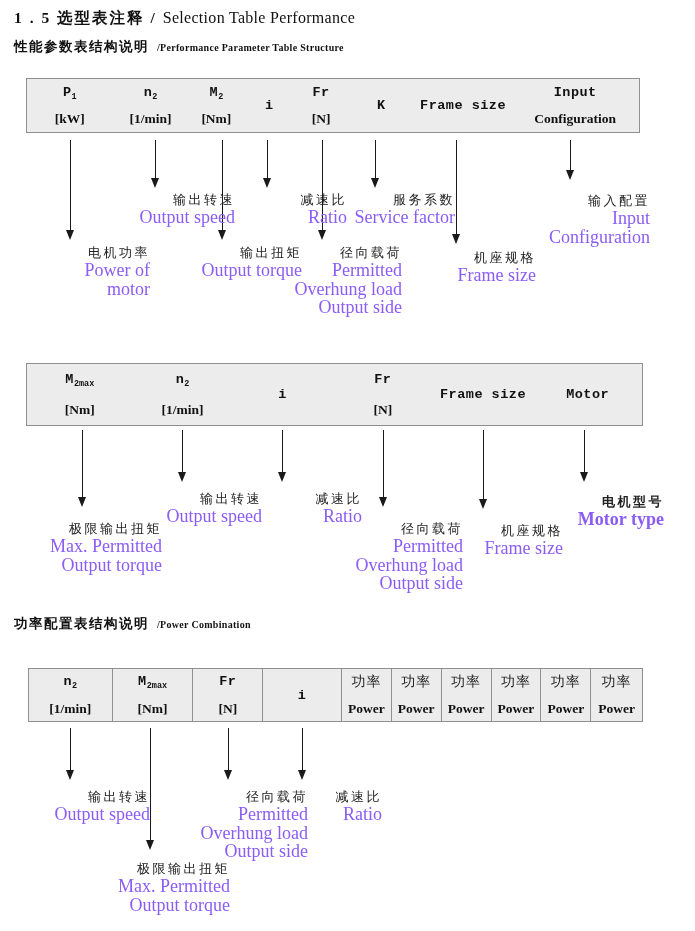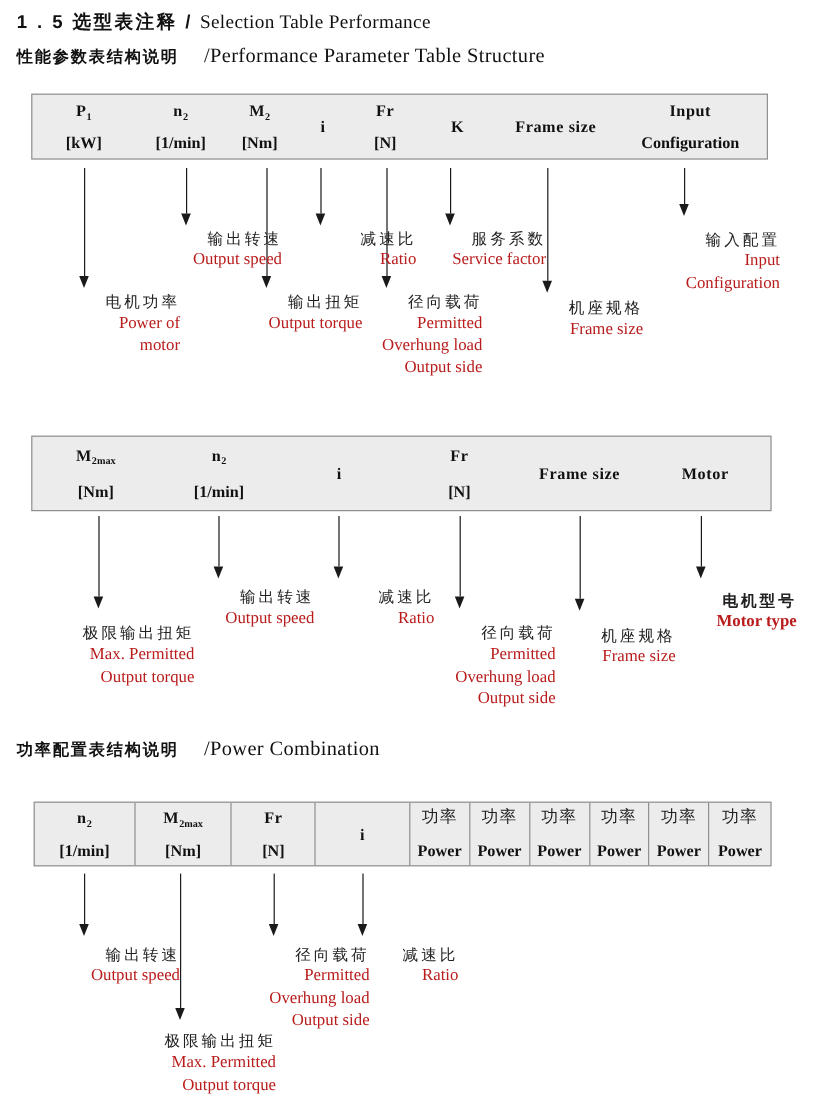--- a/index.html
+++ b/index.html
@@ -1,54 +1,54 @@
 <!DOCTYPE html>
 <html><head>
 <meta charset="utf-8">
 <style>
   html,body{margin:0;padding:0;background:#fff;}
   .page{position:relative;width:695px;height:931px;background:#ffffff;overflow:hidden;
         font-family:"Liberation Serif",serif;color:#111;}
 
   
   .sec-h{position:absolute;white-space:nowrap;}
-  .sec-h .cnpart{font-family:Liberation Sans, sans-serif;font-weight:bold;font-size:13.5px;
+  .sec-h .cnpart{font-family:Liberation Serif, serif;font-weight:bold;font-size:13.5px;
         letter-spacing:1.5px;color:#111;}
-  .sec-h .enpart{font-family:"Liberation Serif",serif;font-weight:normal;font-size:17px;
-        color:#111;margin-left:21px;letter-spacing:0.3px;}
+  .sec-h .enpart{font-family:"Liberation Serif",serif;font-weight:bold;font-size:10px;
+        color:#111;margin-left:8px;letter-spacing:0.3px;}
   .page-title .cnpart{font-size:15.5px;letter-spacing:2px;}
   .page-title .enpart{font-size:16px;font-weight:normal;margin-left:6px;}
 
   
   .htable{position:absolute;display:flex;background:#ececec;border:1px solid #8f8f8f;
         box-sizing:border-box;}
   .htable .cell{display:flex;flex-direction:column;justify-content:space-between;
         align-items:center;box-sizing:border-box;padding:6px 0;}
   .htable .cell.mid{justify-content:center;}
   .t2 .cell{padding:8px 0;}
   .t3 .cell{border-right:1px solid #8f8f8f;padding:5px 0;}
   .t3 .cell:last-child{border-right:none;}
-  .sym-line{font-family:Liberation Serif, serif;font-weight:bold;font-size:13.5px;
+  .sym-line{font-family:Liberation Mono, monospace;font-weight:bold;font-size:13.5px;
         color:#111;letter-spacing:0.5px;line-height:15px;}
   .sym-line sub{font-size:8.5px;vertical-align:-3px;letter-spacing:0;}
   .unit-line{font-family:"Liberation Serif",serif;font-weight:bold;font-size:13.5px;
         color:#111;line-height:15px;}
   .cn-line{font-family:"DejaVu Sans",sans-serif;font-size:14px;color:#222;
         letter-spacing:1px;line-height:15px;}
 
   
   .arrow{position:absolute;width:0;border-left:1.3px solid #1a1a1a;}
   .arrow::after{content:"";position:absolute;bottom:-10px;left:-5.2px;
         border:4.5px solid transparent;border-top:10px solid #1a1a1a;border-bottom:none;}
 
   
   .lbl{position:absolute;width:160px;transform:translateX(-50%);text-align:right;}
   .lbl .cn{font-family:"DejaVu Sans",sans-serif;font-size:13px;letter-spacing:2.5px;
         color:#222;line-height:17px;}
-  .lbl .en{font-family:"Liberation Serif",serif;font-size:14px;color:#b91c1c;
+  .lbl .en{font-family:"Liberation Serif",serif;font-size:18px;color:#8b5cf6;
         line-height:18.5px;white-space:pre-line;}
 </style>
 </head>
 <body>
 
 <div class="page">
 
   <div class="sec-h page-title" style="left:14px;top:8px;">
     <span class="cnpart">1 . 5 选型表注释 /</span><span class="enpart">Selection Table Performance</span>
   </div>

